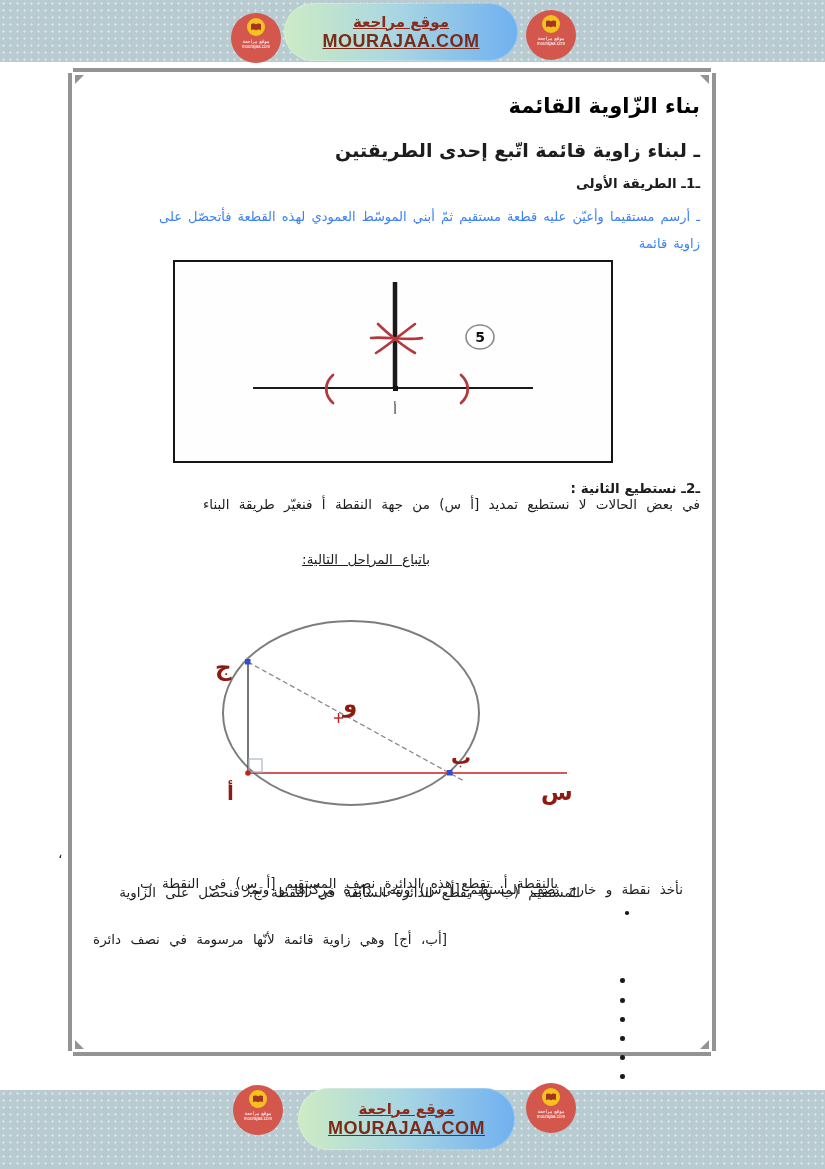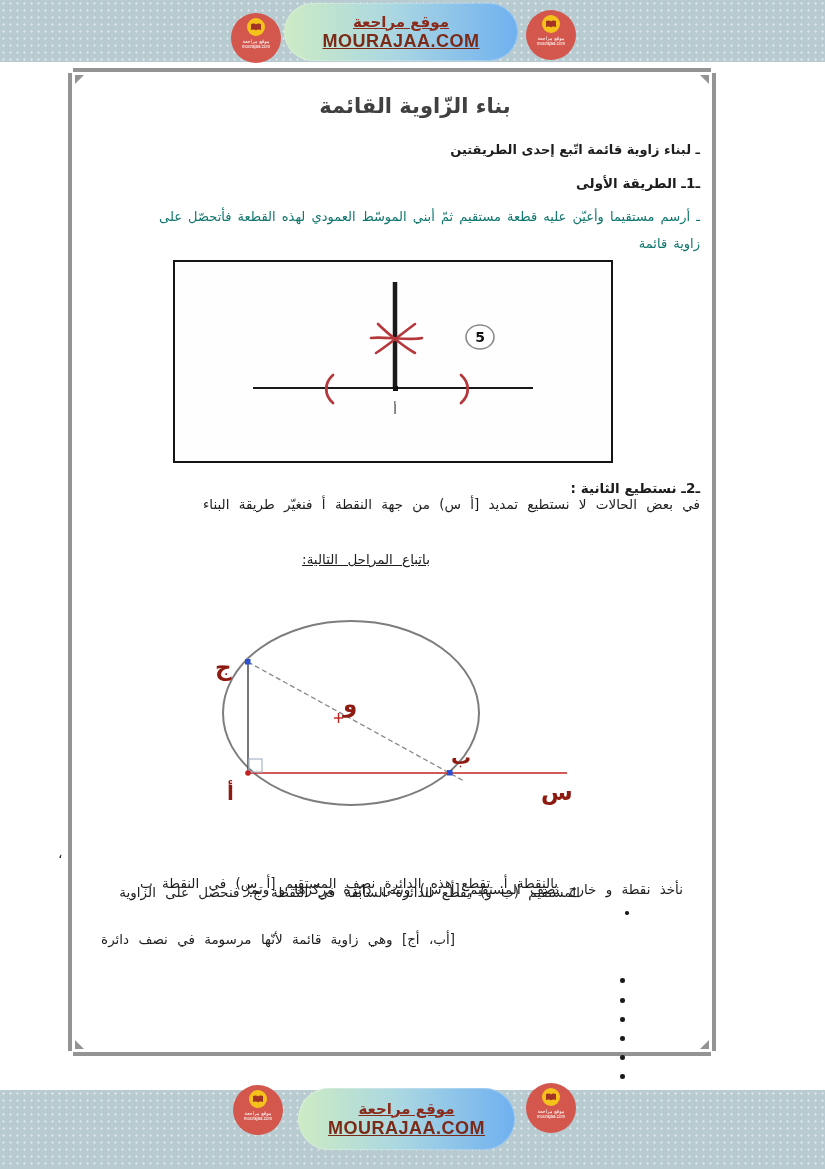--- a/index.html
+++ b/index.html
@@ -37,28 +37,28 @@
   .corner{position:absolute;width:0;height:0;}
   .c-tl{border-top:9px solid #949494;border-right:9px solid transparent;left:3px;top:3px;}
   .c-tr{border-top:9px solid #949494;border-left:9px solid transparent;right:3px;top:3px;}
   .c-bl{border-bottom:9px solid #949494;border-right:9px solid transparent;left:3px;bottom:3px;}
   .c-br{border-bottom:9px solid #949494;border-left:9px solid transparent;right:3px;bottom:3px;}
   .notch{position:absolute;width:6px;height:6px;background:#ffffff;}
   .n-tl{left:-5px;top:-5px;} .n-tr{right:-5px;top:-5px;}
   .n-bl{left:-5px;bottom:-5px;} .n-br{right:-5px;bottom:-5px;}
 
   
-  .title{position:absolute;left:130px;width:570px;top:94px;text-align:center;
-         font-size:21px;font-weight:bold;color:#404040;direction:rtl;}
+  .title{position:absolute;left:130px;width:570px;top:94px;text-align:right;
+         font-size:21px;font-weight:bold;color:#000000;direction:rtl;}
   .arline{position:absolute;direction:rtl;white-space:nowrap;color:#1d1d1d;
-          font-size:13px;line-height:20px;}
+          font-size:19px;line-height:20px;}
   .bold{font-weight:bold;font-size:13.5px;}
   .stretch{word-spacing:5px;font-size:13.5px;}
   .m1body{position:absolute;left:133px;width:567px;direction:rtl;text-align:right;
-          color:#0f766e;font-size:13px;line-height:27px;word-spacing:2px;}
+          color:#3b82f6;font-size:13px;line-height:27px;word-spacing:2px;}
   .loose-comma{position:absolute;color:#1d1d1d;font-size:14px;}
 
   
   .fig1{position:absolute;left:173px;top:260px;width:436px;height:199px;
         border:2px solid #151515;background:#fefefe;}
   .fig2{position:absolute;left:185px;top:612px;}
 
   .dot{position:absolute;background:#1a1a1a;border-radius:50%;}
 </style>
 </head>
@@ -168,21 +168,21 @@
     <text x="266" y="152" font-size="20">ب</text>
     <text x="42" y="188" font-size="20">أ</text>
     <text x="356" y="188" font-size="23">س</text>
   </g>
 </svg>
 
 <div class="loose-comma" style="left:58px;top:845px;">،</div>
 <div class="arline stretch" style="right:142px;top:879px;">نأخذ نقطة و خارج نصف المستقيم [أ س) ونبني دائرة مركزها و وتمرّ</div>
 <div class="arline stretch" style="right:267px;top:873px;">بالنقطة أ. تقطع هذه الدائرة نصف المستقيم [أ س) في النقطة ب</div>
 <div class="arline stretch" style="right:245px;top:882px;text-align:right;">المستقيم (ب و) يقطع الدائرة السابقة في النقطة ج. فنحصل على الزاوية</div>
-<div class="arline stretch" style="right:370px;top:929px;">[أب، أج] وهي زاوية قائمة لأنّها مرسومة في نصف دائرة</div>
+<div class="arline stretch" style="right:378px;top:929px;">[أب، أج] وهي زاوية قائمة لأنّها مرسومة في نصف دائرة</div>
 
 <div class="dot" style="left:625px;top:911px;width:3.5px;height:3.5px;"></div>
 
 <div class="dot" style="left:620px;top:978px;width:4.5px;height:4.5px;"></div>
 <div class="dot" style="left:620px;top:998px;width:4.5px;height:4.5px;"></div>
 <div class="dot" style="left:620px;top:1017px;width:4.5px;height:4.5px;"></div>
 <div class="dot" style="left:620px;top:1036px;width:4.5px;height:4.5px;"></div>
 <div class="dot" style="left:620px;top:1055px;width:4.5px;height:4.5px;"></div>
 <div class="dot" style="left:620px;top:1074px;width:4.5px;height:4.5px;"></div>
 

